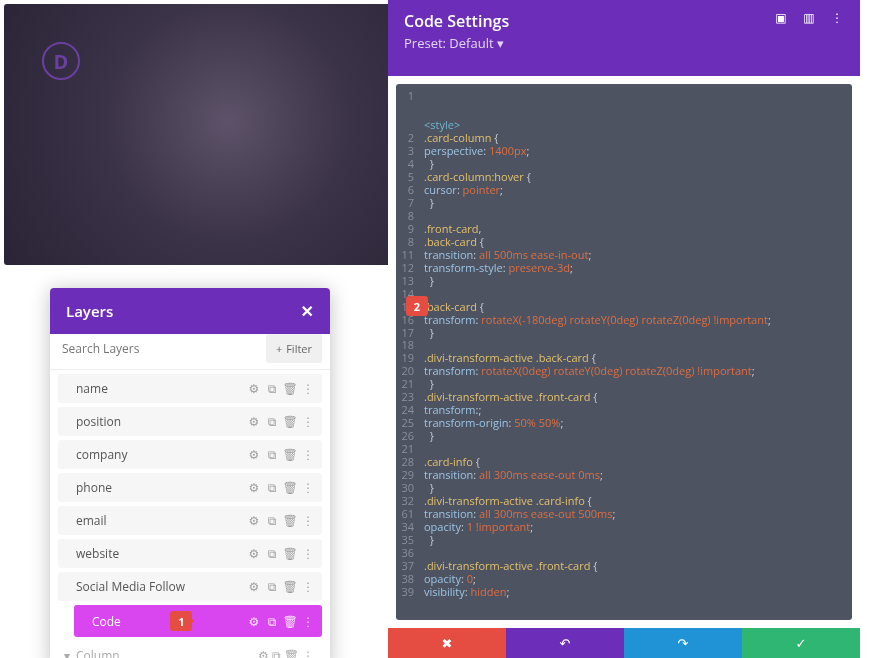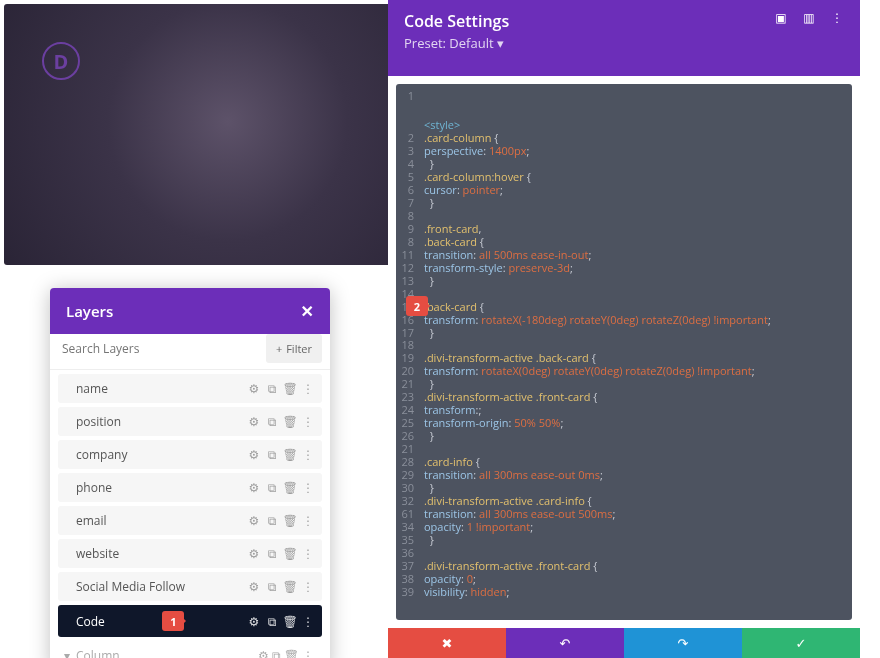--- a/index.html
+++ b/index.html
@@ -38,21 +38,21 @@
 .filter-btn {
   background: #f0f0f0; border: none; font-size: 11px; color: #666;
   padding: 4px 10px; border-radius: 3px; cursor: pointer; display: flex; align-items: center; gap: 4px;
 }
 .layers-body { padding: 0 8px 10px; max-height: 300px; overflow: hidden; }
 .layer-row {
   display: flex; align-items: center; justify-content: space-between;
   background: #f6f6f6; border-radius: 3px; margin-top: 4px; padding: 6px 8px 6px 18px;
   font-size: 12px; color: #555;
 }
-.layer-row.active { background: #0f172a; color: #fff; }
+.layer-row.active { background: #d946ef; color: #fff; margin-left: 16px; }
 .layer-row .row-icons { display: flex; gap: 6px; opacity: .55; }
 .layer-row.active .row-icons { opacity: .85; color:#fff;}
 .layer-row .row-icons span { width: 12px; height: 12px; display:inline-flex; align-items:center; justify-content:center;}
 .column-row {
   display: flex; align-items: center; justify-content: space-between;
   padding: 6px 8px 6px 6px; margin-top: 4px; font-size: 12px; color: #aaa;
 }
 .column-row .chev { margin-right: 6px; }
 
 

